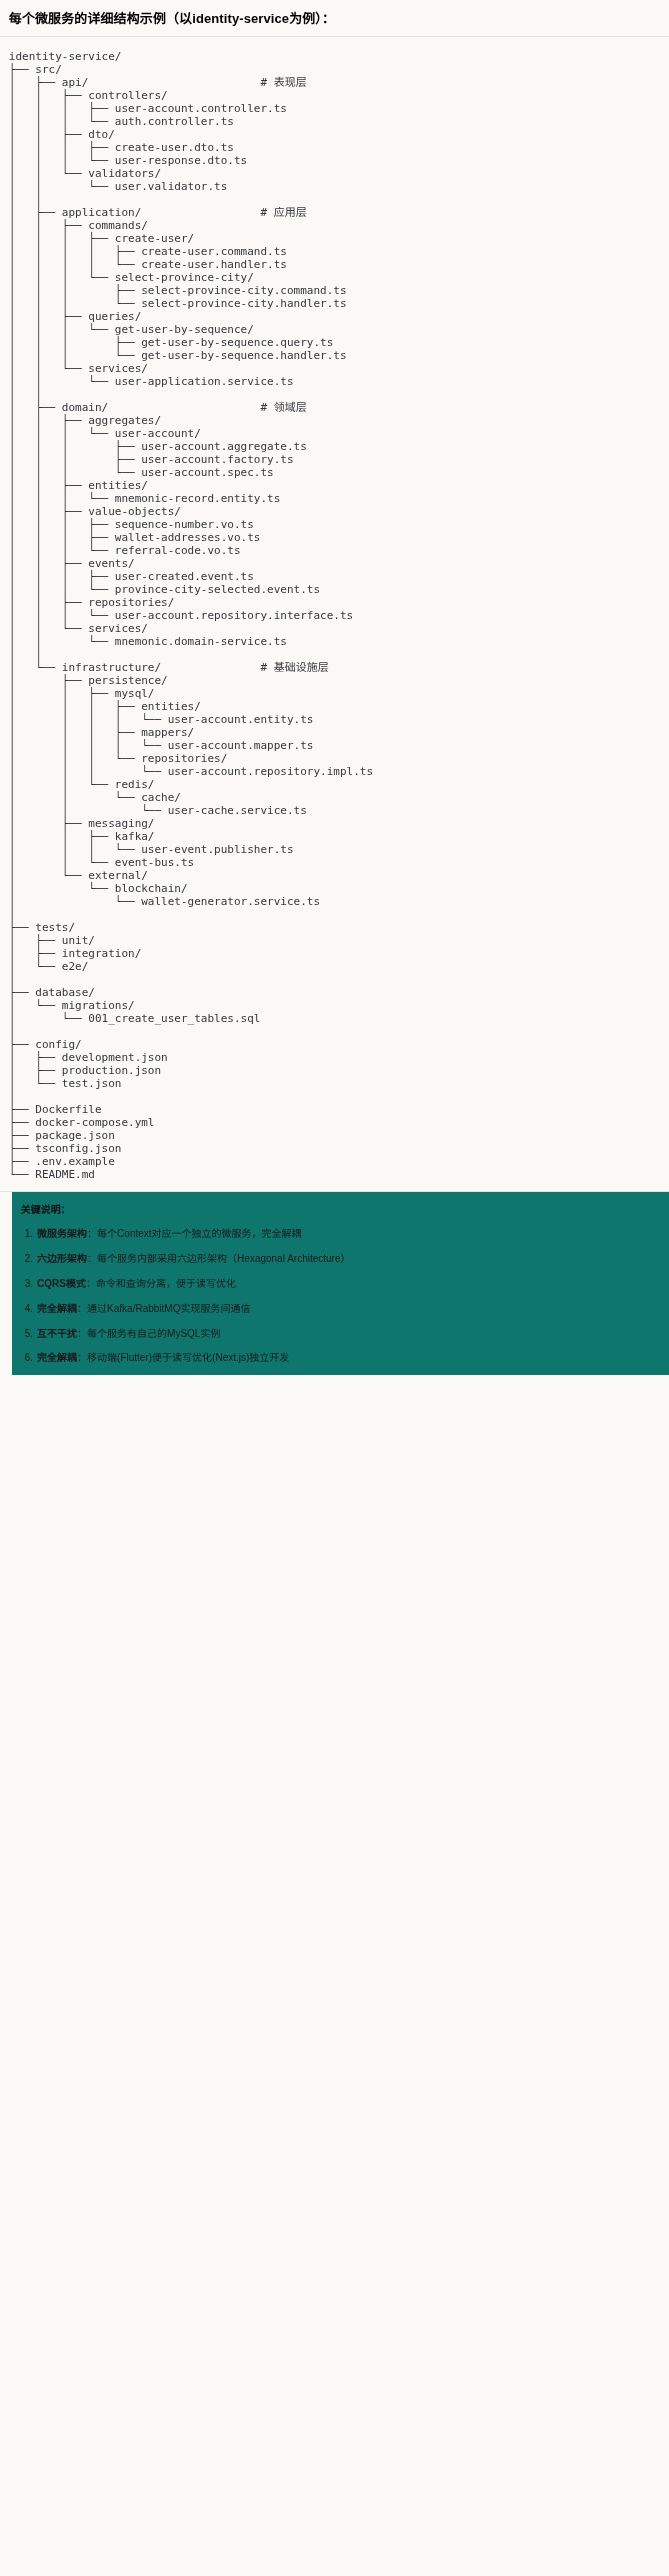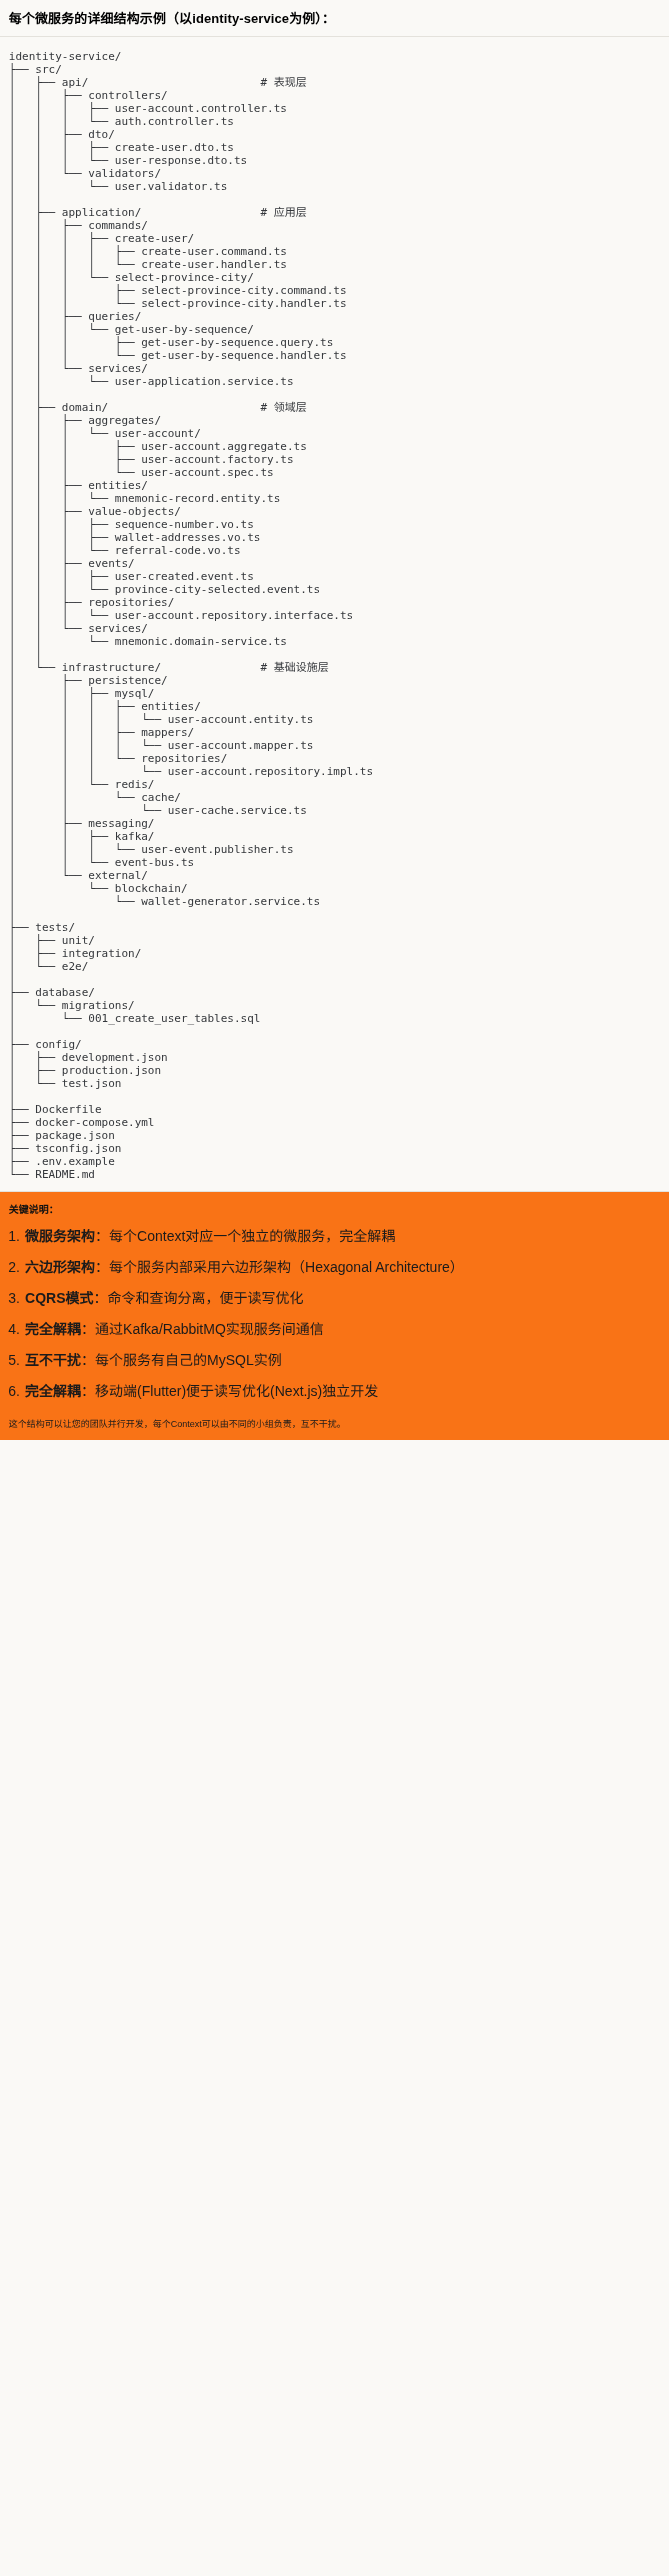--- a/index.html
+++ b/index.html
@@ -44,36 +44,37 @@
     line-height: 13px;
     color: #34373b;
     white-space: pre;
     letter-spacing: 0px;
     tab-size: 4;
   }
 
   
   .notes-block {
     padding: 11.3px 8.8px 8.8px 8.8px;
-    background: #f97316;
+    background: #0f766e;
+    margin-left: 12px;
   }
   .notes-title {
     font-size: 10px;
     font-weight: 700;
     color: #111111;
     margin: 0 0 8.8px 0;
     line-height: 1.4;
   }
   ol.notes-list {
     margin: 0;
     padding: 0 0 0 15px;
     list-style: decimal;
   }
   ol.notes-list li {
-    font-size: 14px;
+    font-size: 10px;
     line-height: 1.55;
     color: #1b1b1b;
     margin: 0 0 9.4px 0;
     padding-left: 1.3px;
   }
   ol.notes-list li:last-child { margin-bottom: 0; }
   .note-term { font-weight: 700; }
   .note-sep  { font-weight: 400; }
   .note-desc { font-weight: 400; }
 
@@ -198,15 +199,14 @@
       <span class="note-term">完全解耦</span><span class="note-sep">：</span><span class="note-desc">通过Kafka/RabbitMQ实现服务间通信</span>
     </li>
     <li>
       <span class="note-term">互不干扰</span><span class="note-sep">：</span><span class="note-desc">每个服务有自己的MySQL实例</span>
     </li>
     <li>
       <span class="note-term">完全解耦</span><span class="note-sep">：</span><span class="note-desc">移动端(Flutter)便于读写优化(Next.js)独立开发</span>
     </li>
   </ol>
 
-  <p class="notes-footer">这个结构可以让您的团队并行开发，每个Context可以由不同的小组负责，互不干扰。</p>
 </section>
 
 
 </body></html>

